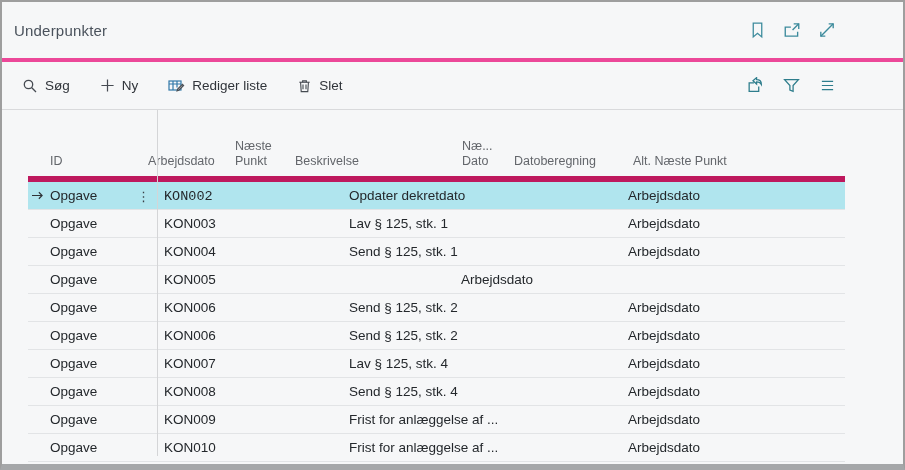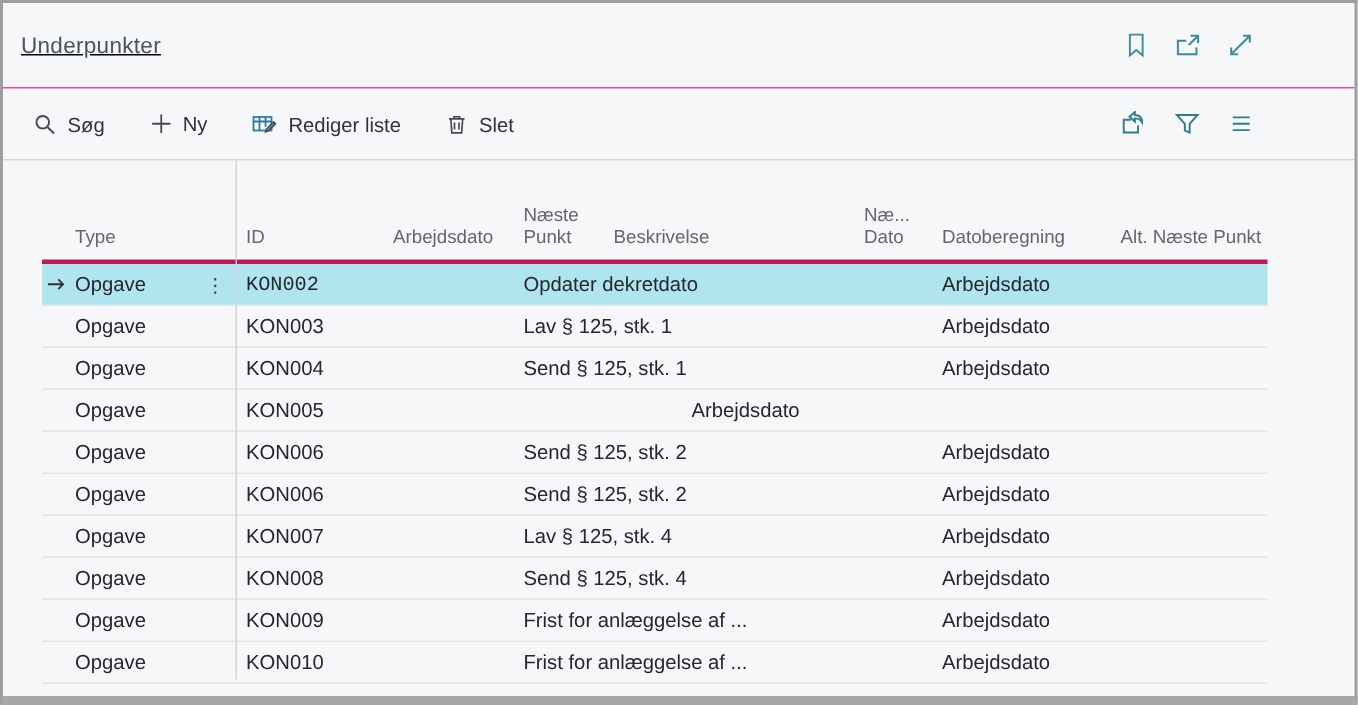--- a/index.html
+++ b/index.html
@@ -11,22 +11,22 @@
   .window{
     position:absolute;left:0;top:0;width:905px;height:470px;
     box-sizing:border-box;
     border:2px solid #9e9e9e;border-bottom:6px solid #a5a7a9;
     background:#f6f7f8;
     overflow:hidden;
   }
   
   .titlebar{
     position:relative;height:56px;
-    border-bottom:1px solid #ec4899;
-    display:flex;align-items:center;text-decoration:underline;
+    border-bottom:4px solid #ec4899;
+    display:flex;align-items:center;
   }
   .page-title{
     margin-left:12px;font-size:15px;color:#4a525c;letter-spacing:.2px;
   }
   .title-actions{
     position:absolute;right:66px;top:0;height:100%;
     display:flex;align-items:center;gap:15px;color:#3c8b9c;
   }
   .icon-btn{
     width:20px;height:20px;display:flex;align-items:center;justify-content:center;
@@ -34,21 +34,21 @@
   }
   .icon-btn svg{display:block;}
   
   .commandbar{
     position:relative;height:47px;
     border-bottom:1px solid #d9dadc;
     display:flex;align-items:center;
     padding-left:20px;gap:30px;
   }
   .cmd{
-    display:flex;align-items:flex-end;gap:7px;
+    display:flex;align-items:center;gap:7px;
     font-size:13.5px;color:#30343a;cursor:pointer;
     background:none;border:none;padding:0;font-family:inherit;
   }
   .cmd svg{display:block;}
   .cmd .dark{color:#464b52;}
   .cmd .blue{color:#3178a9;}
   .cmd-right{
     position:absolute;right:66px;top:0;height:100%;
     display:flex;align-items:center;gap:16px;color:#2e7d8c;
   }
@@ -61,21 +61,21 @@
   .grid-header{
     height:66px;margin-left:26px;width:817px;
     display:flex;align-items:flex-end;
     box-sizing:border-box;padding-bottom:7px;
   }
   .hcell{
     box-sizing:border-box;padding:0 0 0 4px;
     font-size:12.5px;line-height:15px;color:#63666b;
     overflow:hidden;
   }
-  .grid-body{margin-left:26px;width:817px;border-top:3px solid #be185d;}
+  .grid-body{margin-left:26px;width:817px;border-top:6px solid #be185d;}
   .row{
     height:28px;display:flex;align-items:center;
     border-bottom:1px solid #e2e4e6;
     box-sizing:border-box;position:relative;
   }
   .row.selected{background:#b0e5ee;}
   .cell{
     box-sizing:border-box;padding-left:4px;
     font-size:13.5px;color:#24282c;
     white-space:nowrap;overflow:hidden;
@@ -193,21 +193,20 @@
         </svg>
       </button>
     </div>
   </div>
 
   <div class="grid">
     <div class="freeze-divider"></div>
 
     <div class="grid-header">
       <div class="hcell c-marker"></div>
-      <div class="hcell c-type">Type</div>
       <div class="hcell c-id">ID</div>
       <div class="hcell c-betingelse">Arbejdsdato</div>
       <div class="hcell c-naeste">Næste Punkt</div>
       <div class="hcell c-beskrivelse">Beskrivelse</div>
       <div class="hcell c-naedato">Næ... Dato</div>
       <div class="hcell c-datober">Datoberegning</div>
       <div class="hcell c-alt">Alt. Næste Punkt</div>
     </div>
 
     <div class="grid-body">

